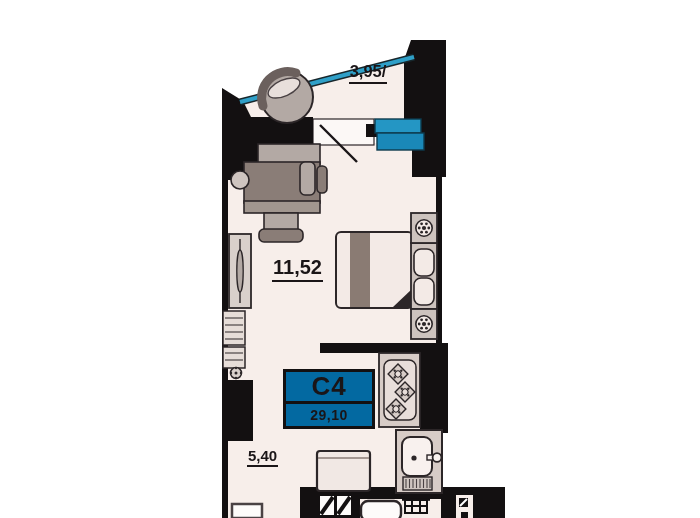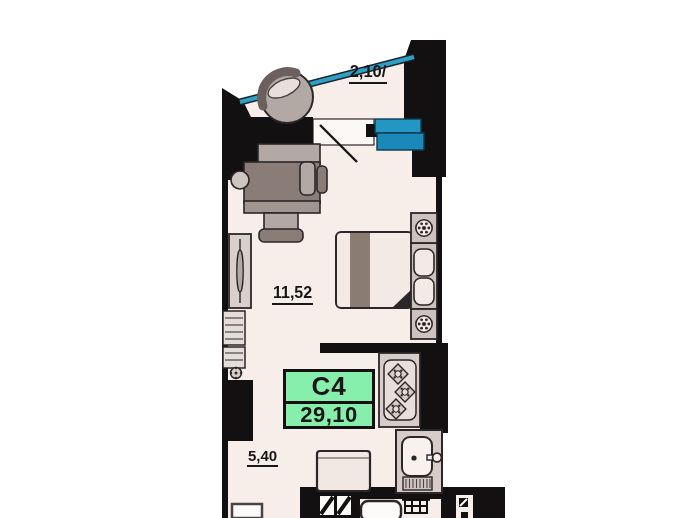--- a/index.html
+++ b/index.html
@@ -3,26 +3,26 @@
 <meta charset="utf-8">
 <style>
   html,body{margin:0;padding:0;background:#ffffff;}
   #stage{position:relative;width:700px;height:518px;background:#ffffff;overflow:hidden;
          font-family:"Liberation Sans", sans-serif;}
   #plan-svg{position:absolute;left:0;top:0;}
   .lbl{position:absolute;font-weight:bold;color:#1a1517;}
   .u{display:inline-block;border-bottom:2px solid #1a1517;padding:0 1px 1px 1px;}
   .balcony-lbl{left:336px;top:61px;width:64px;text-align:center;font-size:16.5px;line-height:20px;}
   .balcony-lbl div{margin-bottom:1px;}
-  .living-lbl{left:272px;top:284px;font-size:16px;}
+  .living-lbl{left:272px;top:256px;font-size:20px;}
   .hall-lbl{left:247px;top:447px;font-size:15px;}
-  .unit-box{position:absolute;left:283px;top:369px;width:86px;background:#86efac;
+  .unit-box{position:absolute;left:283px;top:369px;width:86px;background:#0369a1;
             border:3px solid #131011;text-align:center;color:#1a1517;font-weight:bold;}
   .unit-code{font-size:26px;line-height:29px;height:29px;border-bottom:3px solid #131011;letter-spacing:1px;}
-  .unit-area{font-size:22px;line-height:22px;height:22px;letter-spacing:.5px;}
+  .unit-area{font-size:14px;line-height:22px;height:22px;letter-spacing:.5px;}
 </style>
 </head>
 <body>
 
 <div id="stage">
   <svg id="plan-svg" width="700" height="518" viewBox="0 0 700 518">
     <defs>
       <g id="lamp">
         <circle r="8.2" fill="#f3eae6" stroke="#2c2628" stroke-width="1.6"></circle>
         <circle r="2.1" fill="#2c2628"></circle>
@@ -194,21 +194,21 @@
     </g>
     <g>
       <rect x="459" y="498" width="9" height="9" fill="#131011"></rect>
       <line x1="460" y1="506" x2="467" y2="499" stroke="#ffffff" stroke-width="2"></line>
       <rect x="461" y="512" width="7" height="6" fill="#131011"></rect>
     </g>
     <rect x="232" y="504" width="30" height="14" fill="#fdfbfa" stroke="#4a4244" stroke-width="2.5"></rect>
   </svg>
 
   <div class="lbl balcony-lbl">
-    <div><span class="u">2,10/</span></div>
+    <div><span class="u">3,95/</span></div>
   </div>
 
   <div class="lbl living-lbl">
     <span class="u">11,52</span>
   </div>
 
   <div class="lbl hall-lbl">
     <span class="u">5,40</span>
   </div>
 

